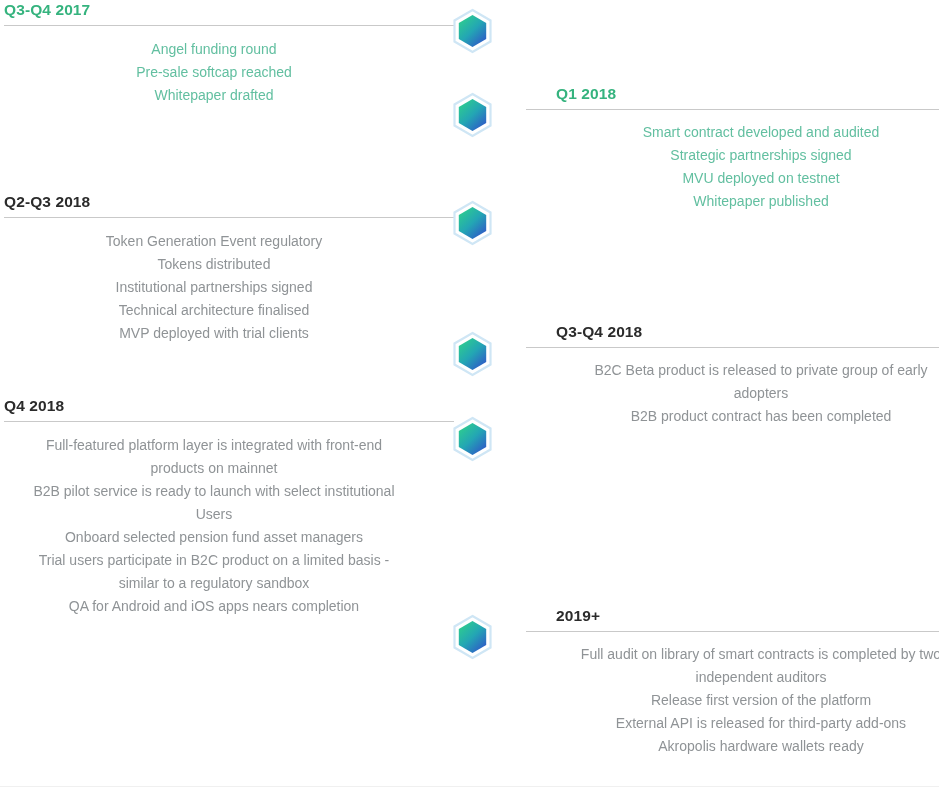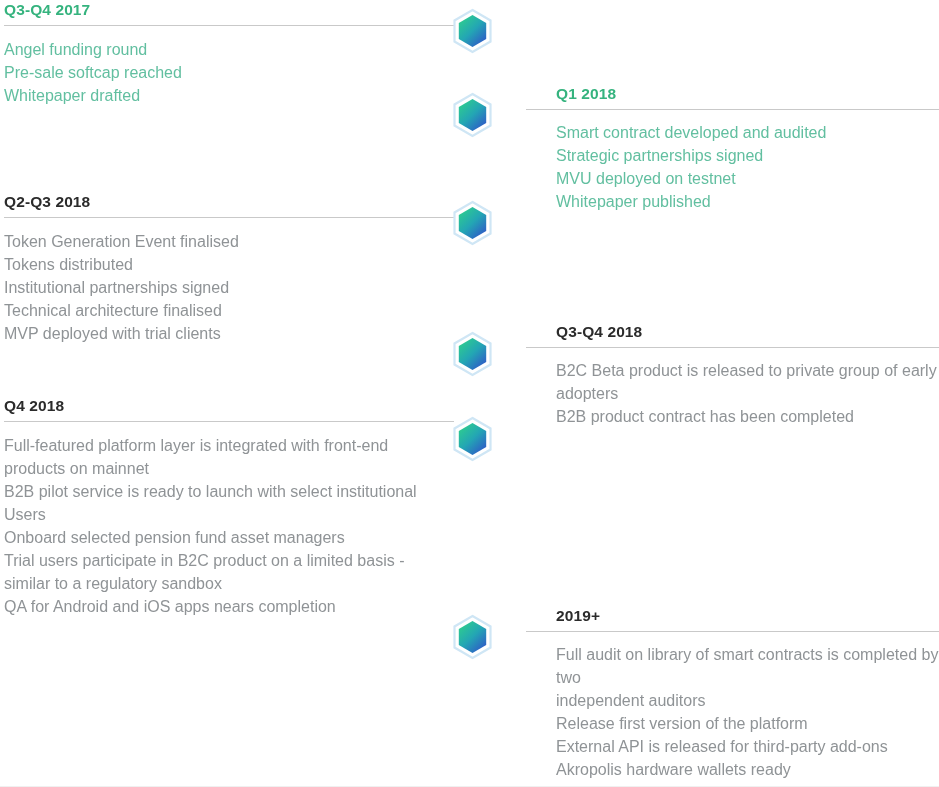--- a/index.html
+++ b/index.html
@@ -54,22 +54,23 @@
     height: 1px;
     background: #c9c9c9;
   }
   .side-left  .ms-rule { left: 4px;  right: 18px; }
   .side-right .ms-rule { left: 26px; right: -467px; width: auto; }
 
   .ms-items {
     list-style: none;
     margin: 0;
     padding: 0;
-    font-size: 16px;
+    font-size: 14px;
     line-height: 23px;
+    text-align: center;
   }
   .side-left  .ms-items { padding-left: 4px;  padding-top: 18px; width: 420px; }
   .side-right .ms-items { padding-left: 56px; padding-top: 17px; width: 410px; }
 
   .ms-item { white-space: pre-line; }
 
   
   .state-done .ms-heading { color: #35b37e; }
   .state-done .ms-items   { color: #62bfa0; }
 
@@ -107,21 +108,21 @@
           <li class="ms-item">Smart contract developed and audited</li>
           <li class="ms-item">Strategic partnerships signed</li>
           <li class="ms-item">MVU deployed on testnet</li>
           <li class="ms-item">Whitepaper published</li>
         </ul>
       </div>
       <div class="milestone side-left state-todo" style="top: 192px;">
         <div class="ms-heading">Q2-Q3 2018</div>
         <div class="ms-rule" style="top: 25px;"></div>
         <ul class="ms-items">
-          <li class="ms-item">Token Generation Event finalised</li>
+          <li class="ms-item">Token Generation Event regulatory</li>
           <li class="ms-item">Tokens distributed</li>
           <li class="ms-item">Institutional partnerships signed</li>
           <li class="ms-item">Technical architecture finalised</li>
           <li class="ms-item">MVP deployed with trial clients</li>
         </ul>
       </div>
       <div class="milestone side-right state-todo" style="top: 322px;">
         <div class="ms-heading">Q3-Q4 2018</div>
         <div class="ms-rule" style="top: 25px;"></div>
         <ul class="ms-items">

